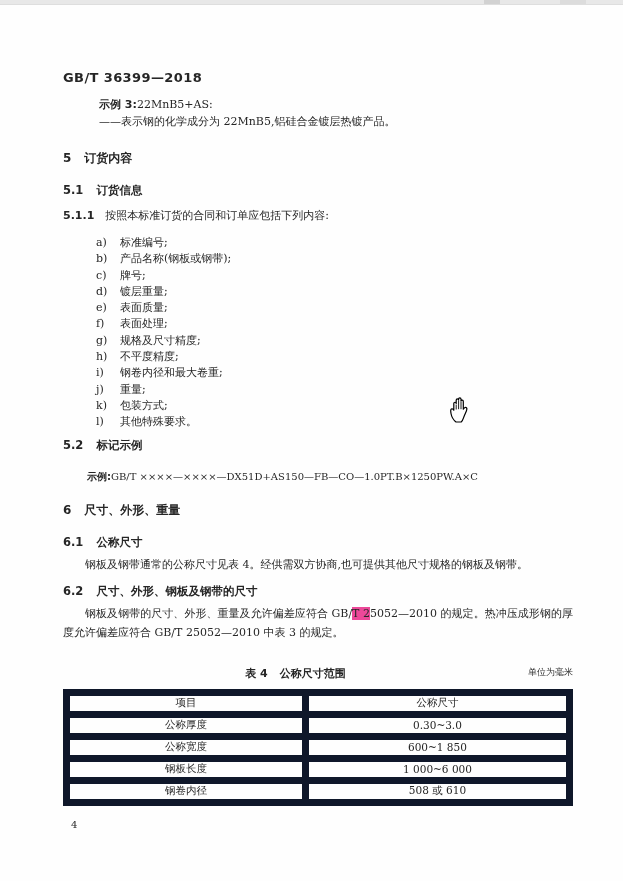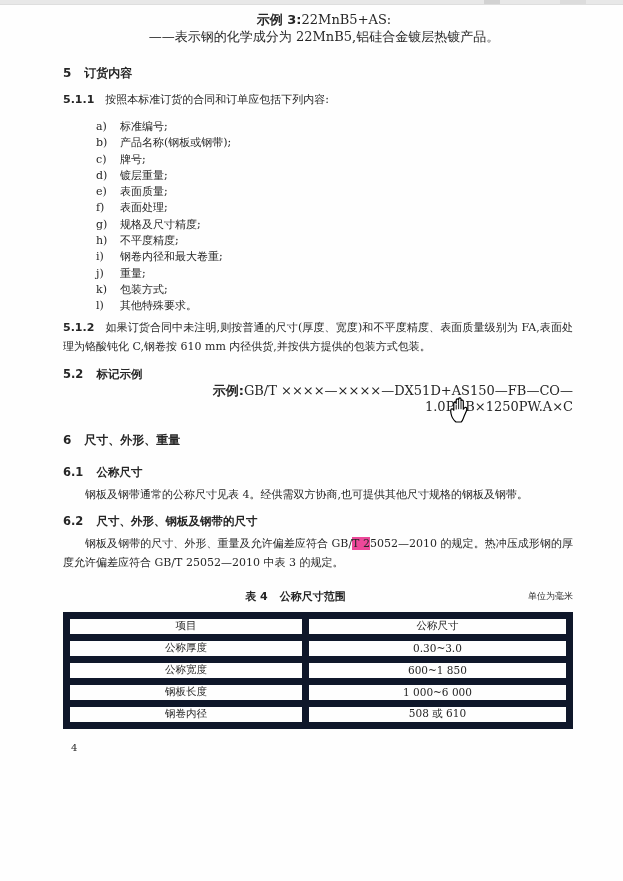--- a/index.html
+++ b/index.html
@@ -14,48 +14,48 @@
   }
   
   .viewer-edge{position:absolute;top:0;left:0;width:623px;height:4px;background:#e8e8e8;border-bottom:1px solid #dedede;}
   .viewer-edge .seg1{position:absolute;left:484px;top:0;width:16px;height:4px;background:#d2d2d2;}
   .viewer-edge .seg2{position:absolute;left:560px;top:0;width:26px;height:4px;background:#dcdcdc;}
 
   .content{position:absolute;left:63px;right:50px;top:0;}
 
   .doc-header{margin-top:70px;font-family:"DejaVu Sans","Liberation Sans",sans-serif;font-weight:700;font-size:13px;letter-spacing:.4px;}
 
-  .example3{margin-top:11px;margin-left:12px;font-size:13px;line-height:17px;text-align:center;}
+  .example3{margin-top:11px;margin-left:36px;font-size:11px;line-height:17px;}
   .ex-label{font-family:"DejaVu Sans","Liberation Sans",sans-serif;font-weight:700;}
 
   .h-sec{font-family:"DejaVu Sans","Liberation Sans",sans-serif;font-weight:700;}
   .hnum{margin-right:13px;}
   #h5{margin-top:20px;font-size:12px;}
   #h51{margin-top:16px;font-size:11.5px;}
 
   #p511{margin-top:9px;font-size:11px;line-height:17px;}
   .pnum{font-family:"DejaVu Sans","Liberation Sans",sans-serif;font-weight:700;margin-right:11px;}
 
   .order-list{list-style:none;margin:4px 0 0 0;padding:0 0 0 33px;font-size:11px;line-height:16.3px;}
   .order-list li{display:flex;}
   .order-list .marker{flex:0 0 24px;}
 
   #p512{margin-top:3px;font-size:11px;line-height:19px;text-align:justify;}
   #h52{margin-top:7px;font-size:11.5px;}
   #p52{margin-top:7px;font-size:11px;line-height:18.5px;text-align:justify;text-indent:2em;}
-  .example-code-line{margin-left:24px;margin-top:1px;font-size:13px;line-height:16px;text-align:right;}
+  .example-code-line{margin-left:24px;margin-top:16px;font-size:10px;line-height:16px;}
 
   #h6{margin-top:17px;font-size:12px;}
   #h61{margin-top:16px;font-size:11.5px;}
   #p61{margin-top:6px;font-size:11px;line-height:17px;text-indent:2em;}
   #h62{margin-top:9px;font-size:11.5px;}
   #p62{margin-top:5px;font-size:11px;line-height:19px;text-align:justify;text-indent:2em;}
   .hl{background:#bdd3ee;}
 
-  .caption-row{margin-top:17px;display:flex;align-items:center;}
+  .caption-row{margin-top:24px;display:flex;align-items:flex-start;}
   .caption-center{flex:1;text-align:center;font-family:"DejaVu Sans","Liberation Sans",sans-serif;font-weight:700;font-size:11px;}
   .caption-label{margin-right:12px;}
   .unit-note{font-size:9px;color:#2c2c2c;}
 
   table.t4{margin-top:8px;width:100%;border-collapse:collapse;font-size:10.5px;
     border-top:2.5px solid #1b1b1b;border-bottom:2.5px solid #1b1b1b;}
   table.t4 th,table.t4 td{border:7px solid #0f172a;height:15px;text-align:center;font-weight:400;padding:0;}
   table.t4 col.c1{width:47.5%;}
 
   .page-num{margin-top:13px;font-size:10px;margin-left:8px;}
@@ -66,28 +66,30 @@
 <body>
 
 <div class="page">
   <div class="viewer-edge">
     <div class="seg1"></div>
     <div class="seg2"></div>
   </div>
 
   <div class="content">
 
+    <div class="doc-header">GB/T 36399—2018</div>
 
     <div class="example3">
       <div><span class="ex-label">示例 3:</span><span>22MnB5+AS:</span></div>
       <div>——表示钢的化学成分为 22MnB5,铝硅合金镀层热镀产品。</div>
     </div>
 
     <div class="h-sec" id="h5"><span class="hnum">5</span><span>订货内容</span></div>
 
+    <div class="h-sec" id="h51"><span class="hnum">5.1</span><span>订货信息</span></div>
 
     <p id="p511"><span class="pnum">5.1.1</span><span>按照本标准订货的合同和订单应包括下列内容:</span></p>
 
     <ul class="order-list">
       <li>
           <span class="marker">a)</span>
           <span>标准编号;</span>
         </li>
       <li>
           <span class="marker">b)</span>
@@ -128,21 +130,20 @@
       <li>
           <span class="marker">k)</span>
           <span>包装方式;</span>
         </li>
       <li>
           <span class="marker">l)</span>
           <span>其他特殊要求。</span>
         </li>
     </ul>
 
-    <p id="p512"><span class="pnum">5.1.2</span><span>如果订货合同中未注明,则按普通的尺寸(厚度、宽度)和不平度精度、表面质量级别为 FA,表面处理为铬酸钝化 C,钢卷按 610 mm 内径供货,并按供方提供的包装方式包装。</span></p>
 
     <div class="h-sec" id="h52"><span class="hnum">5.2</span><span>标记示例</span></div>
 
 
     <div class="example-code-line"><span class="ex-label">示例:</span><span>GB/T ××××—××××—DX51D+AS150—FB—CO—1.0PT.B×1250PW.A×C</span></div>
 
     <div class="h-sec" id="h6"><span class="hnum">6</span><span>尺寸、外形、重量</span></div>
 
     <div class="h-sec" id="h61"><span class="hnum">6.1</span><span>公称尺寸</span></div>
 

